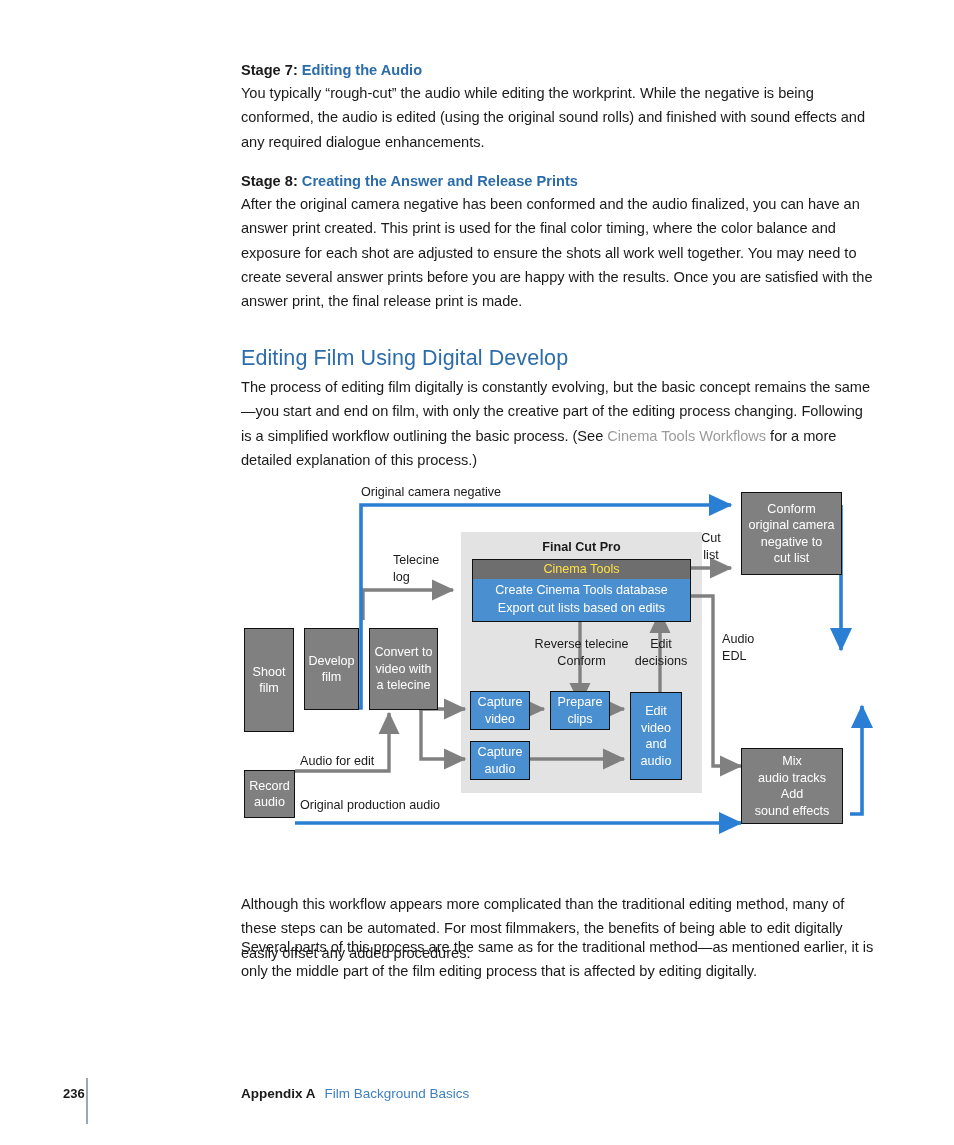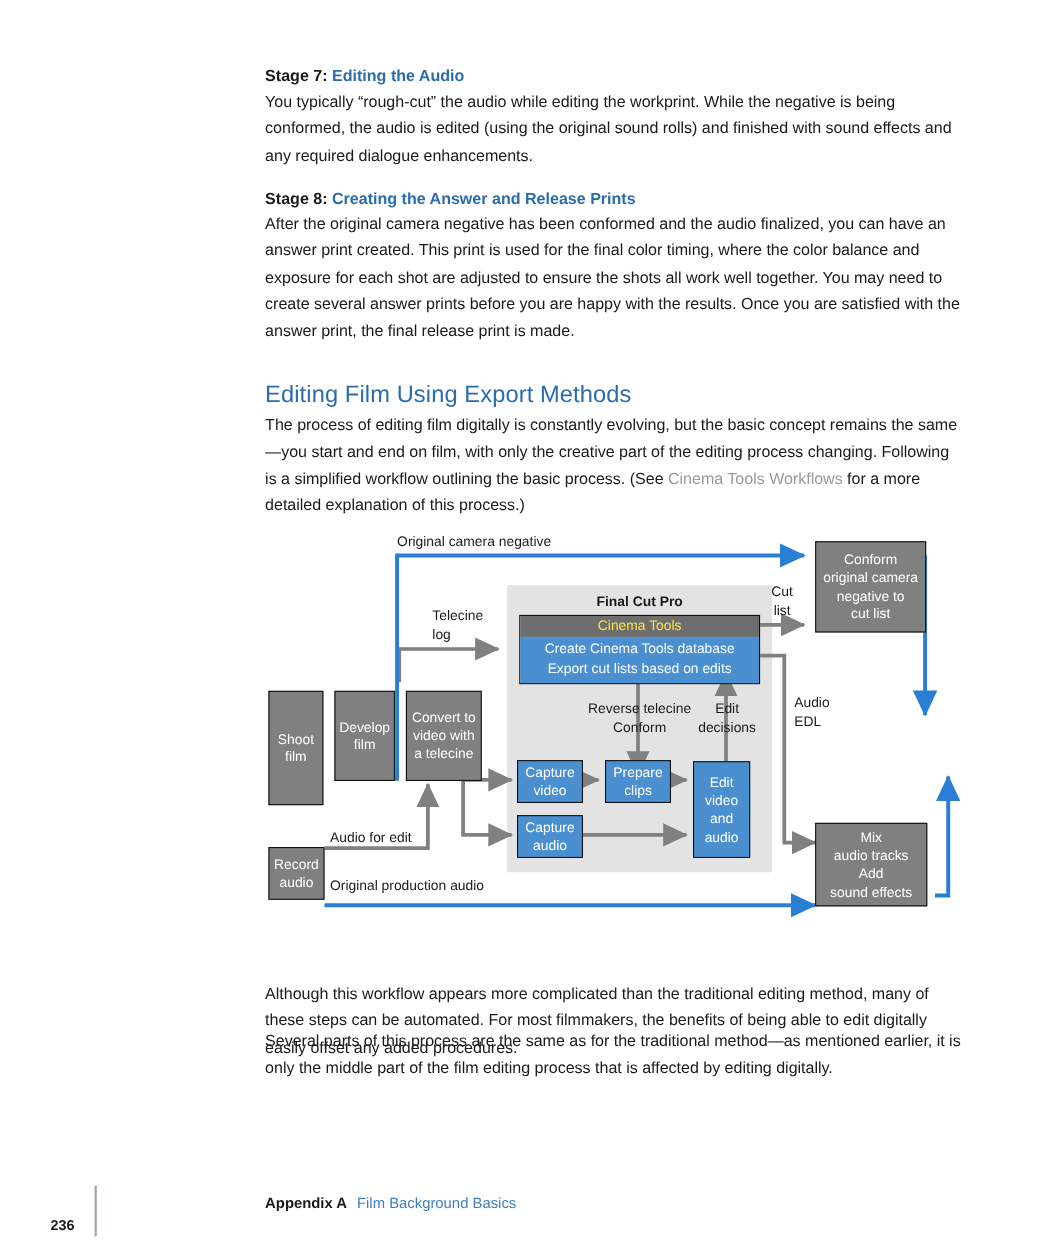--- a/index.html
+++ b/index.html
@@ -103,22 +103,22 @@
   }
   .ct-body {
     background:#4a8fd0;
     color:#ffffff;
     font-size:12.6px;
     line-height:18px;
     text-align:center;
     padding: 2px 4px 4px 4px;
   }
   .pg-num {
-    position:absolute; left:46px; top:1086px;
-    font-size:13px; font-weight:bold; color:#1a1a1a;margin-top:20px;
+    position:absolute; left:63px; top:1086px;
+    font-size:13px; font-weight:bold; color:#1a1a1a;
   }
   .foot-rule {
     position:absolute; left:86px; top:1078px;
     width:1.5px; height:46px; background:#9aa7b5;
   }
   .foot-txt {
     position:absolute; left:241px; top:1086px;
     font-size:13.5px;
   }
   .foot-txt .app { font-weight:bold; color:#1a1a1a; }
@@ -139,21 +139,21 @@
 
   <div class="content" style="top:171px;">
     <div class="stage-head">
       <span class="lbl">Stage 8:</span>
       <span class="ttl">Creating the Answer and Release Prints</span>
     </div>
     <p class="body">After the original camera negative has been conformed and the audio finalized, you can have an answer print created. This print is used for the final color timing, where the color balance and exposure for each shot are adjusted to ensure the shots all work well together. You may need to create several answer prints before you are happy with the results. Once you are satisfied with the answer print, the final release print is made.</p>
   </div>
 
   <div class="content" style="top:344px;">
-    <h2 class="section">Editing Film Using Export Methods</h2>
+    <h2 class="section">Editing Film Using Digital Develop</h2>
     <p class="body"><span>The process of editing film digitally is constantly evolving, but the basic concept remains the same—you start and end on film, with only the creative part of the editing process changing. Following is a simplified workflow outlining the basic process. (See </span><span class="greylink">Cinema Tools Workflows</span><span> for a more detailed explanation of this process.)</span></p>
   </div>
 
   <div class="diagram">
 
     <div class="fcp-panel" style="left:220px; top:52px; width:241px; height:261px;"></div>
 
     <svg width="640" height="360" style="position:absolute;left:0;top:0;z-index:3;">
       <defs>
         <marker id="agrey" markerWidth="7" markerHeight="7" refX="6.2" refY="3.5" orient="auto" markerUnits="strokeWidth">

